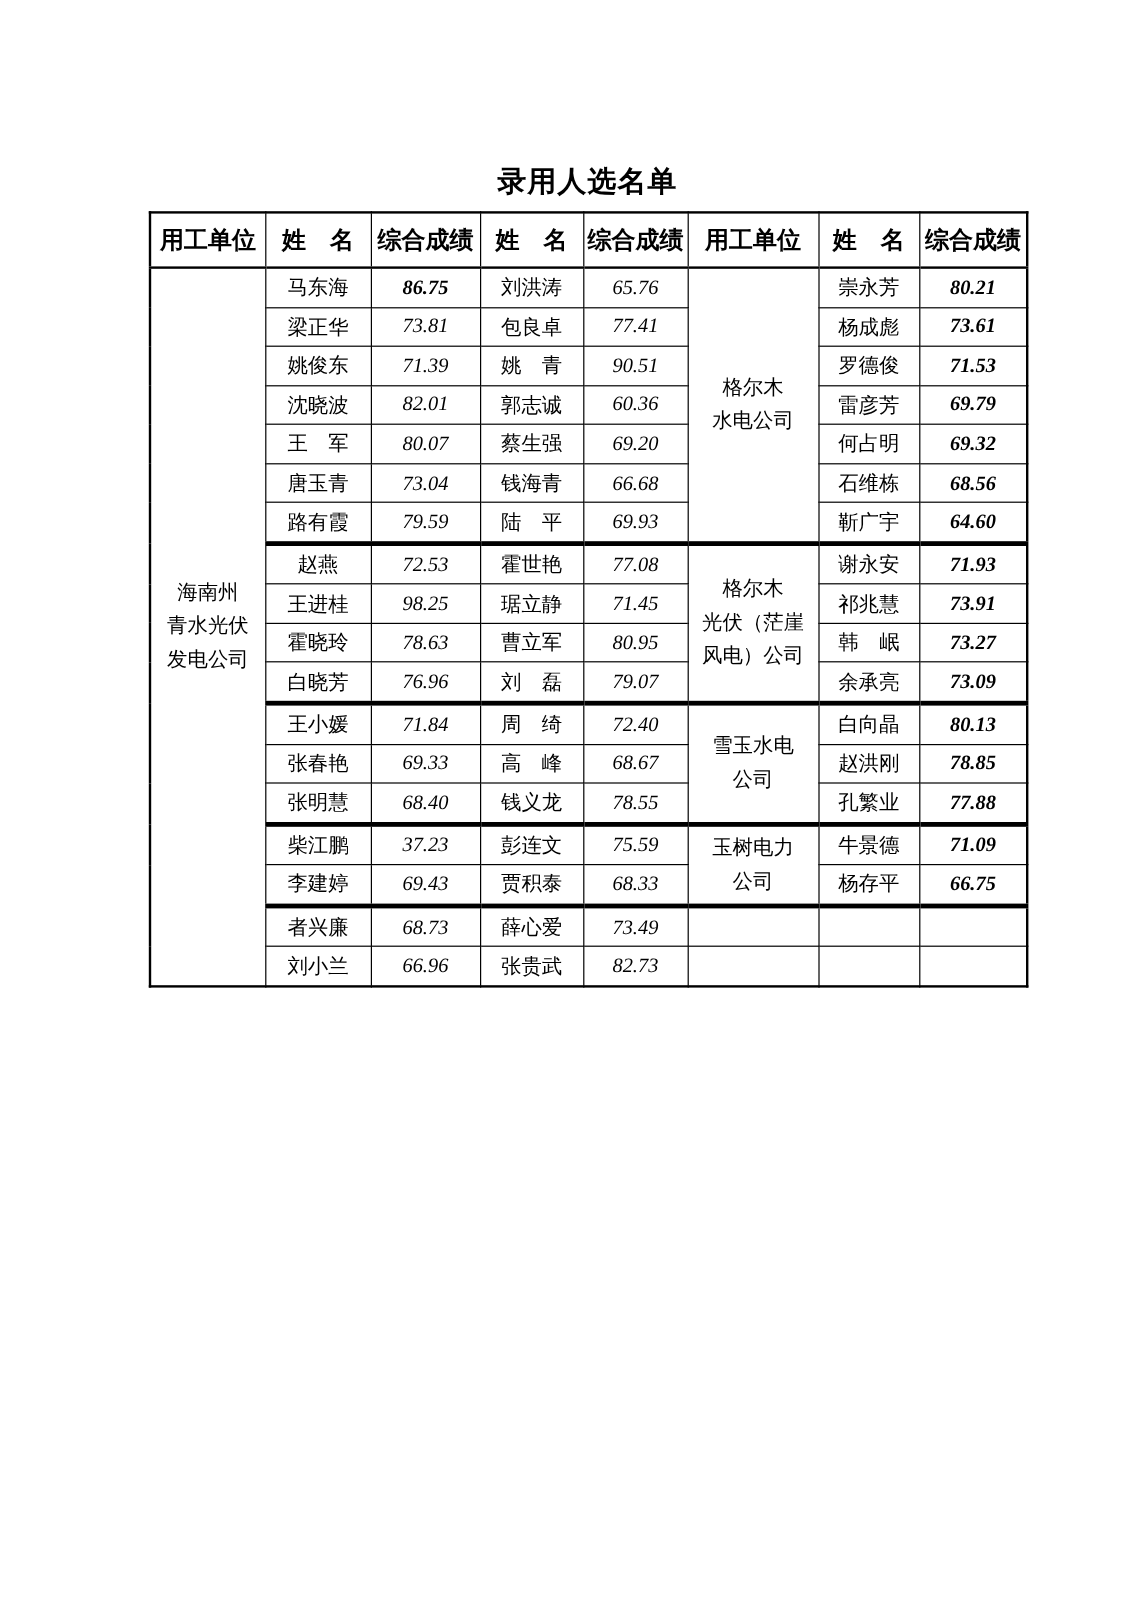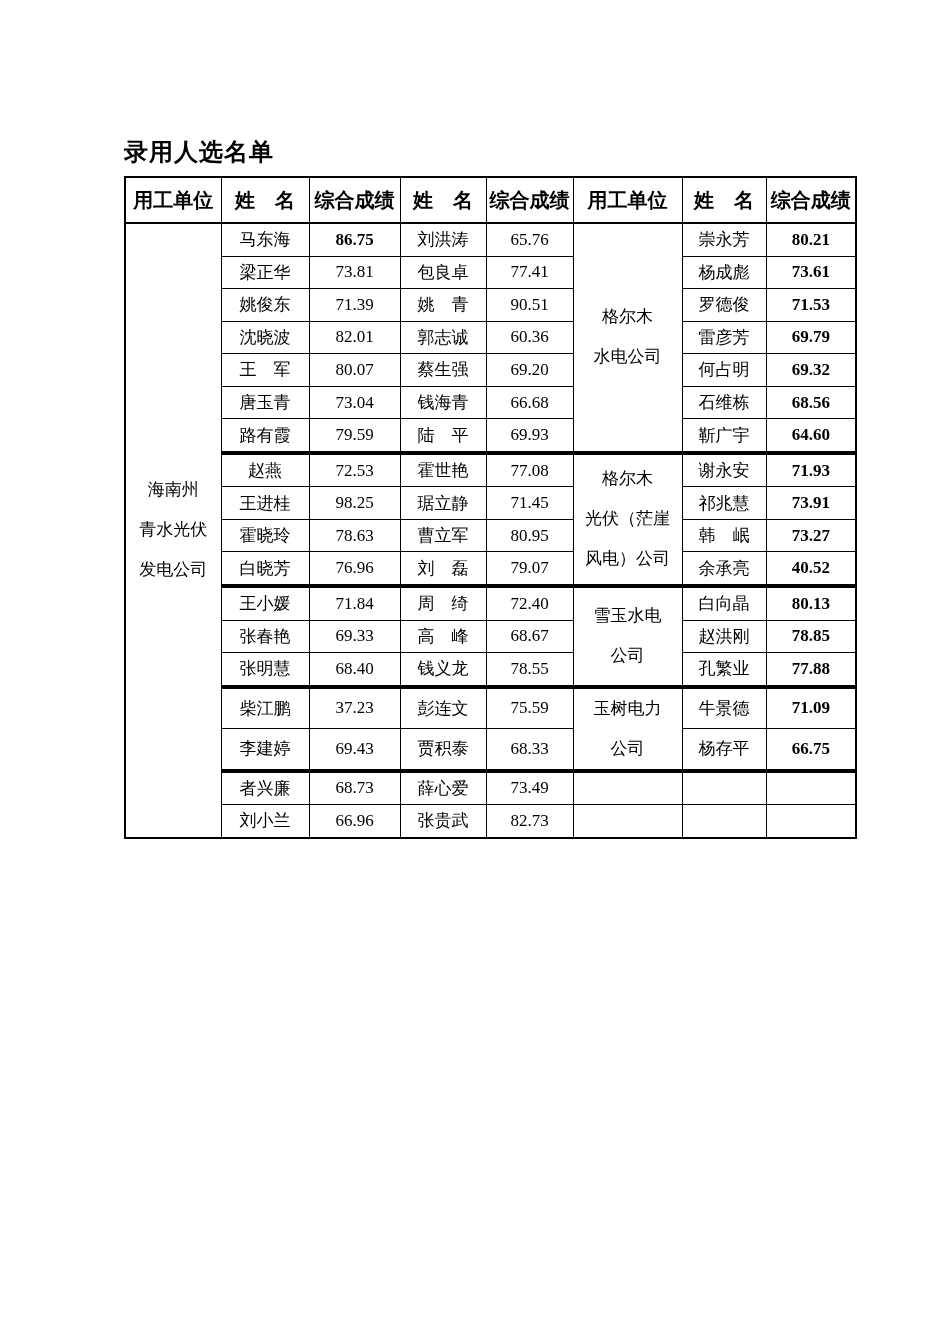--- a/index.html
+++ b/index.html
@@ -13,20 +13,21 @@
     height: 1334px;
     background: #ffffff;
     font-family: "Liberation Serif", serif;
     color: #000000;
   }
   .doc-title {
     position: absolute;
     top: 139px;
     left: 124px;
     width: 731px;
+    text-align: center;
     font-size: 24px;
     font-weight: 700;
     line-height: 1.1;
     letter-spacing: 1px;
     font-family: "Liberation Sans", sans-serif;
   }
   table.roster {
     position: absolute;
     top: 176px;
     left: 124px;
@@ -51,25 +52,26 @@
   }
   table.roster tbody td {
     height: 31.55px;
     font-size: 17px;
   }
   td.score {
     text-align: right;
     padding-right: 9px;
     font-size: 16px;
     font-family: "Liberation Serif", serif;
+    font-style: italic;
   }
   td.score.bold { font-weight: 700; }
   td.company {
     font-size: 17px;
-    line-height: 40px;
+    line-height: 28px;
     margin-left: 40px;
   }
   tr.sep td { border-top: 4px solid #000000; }
 </style>
 </head>
 <body>
 
 <div class="page">
 
   <div class="doc-title">录用人选名单</div>
@@ -180,21 +182,21 @@
           <td class="score">80.95</td>
           <td>韩　岷</td>
           <td class="score bold">73.27</td>
         </tr>
         <tr>
           <td>白晓芳</td>
           <td class="score">76.96</td>
           <td>刘　磊</td>
           <td class="score">79.07</td>
           <td>余承亮</td>
-          <td class="score bold">40.52</td>
+          <td class="score bold">73.09</td>
         </tr>
         <tr class="sep">
           <td>王小媛</td>
           <td class="score">71.84</td>
           <td>周　绮</td>
           <td class="score">72.40</td>
           <td class="company" rowspan="3">雪玉水电<br>公司</td>
           <td>白向晶</td>
           <td class="score bold">80.13</td>
         </tr>

